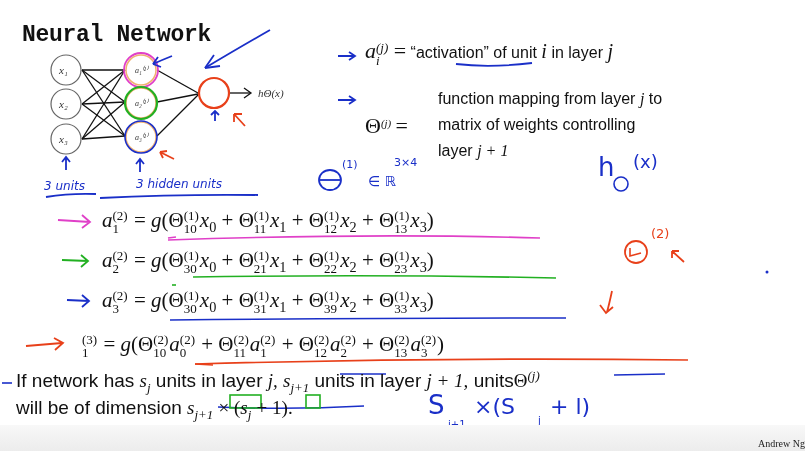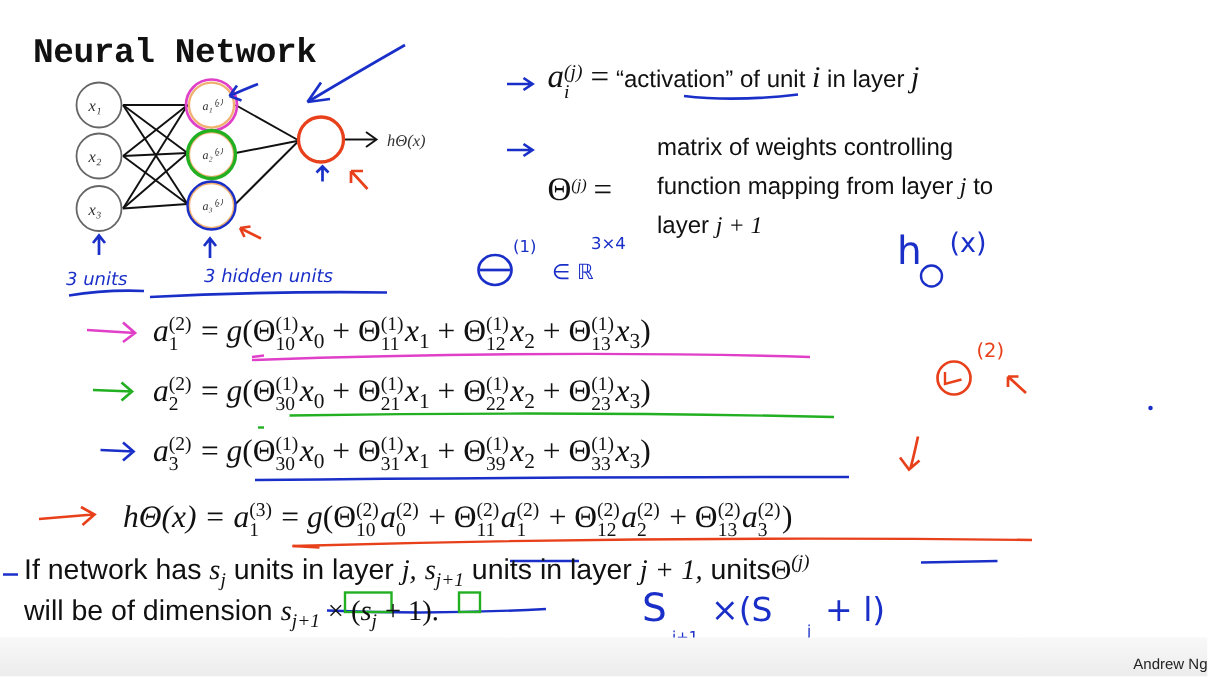--- a/index.html
+++ b/index.html
@@ -7,21 +7,21 @@
   body { position: relative; font-family: "Liberation Sans", sans-serif; color: #111; }
   .abs { position: absolute; }
   .title { left: 22px; top: 22px; font-size: 23px; font-weight: bold; font-family: Liberation Mono, monospace; letter-spacing: -0.3px; }
   .math { font-family: "Liberation Serif", "DejaVu Serif", serif; }
   .it { font-style: italic; }
   .txt { font-family: "Liberation Sans", sans-serif; font-size: 16px; }
   sup, sub { font-size: 0.68em; line-height: 0; }
   .eq { font-family: "Liberation Serif", serif; font-size: 21px; white-space: nowrap; }
   .ss { display: inline-flex; flex-direction: column; vertical-align: middle; font-size: 13px; line-height: 13px; margin-right: 1px; }
   .bottom-bar { left: 0; top: 425px; width: 805px; height: 26px; background: linear-gradient(#f8f8f8, #ececec); }
-  .credit { right: 0; top: 438px; font-size: 10px; color: #222; font-family: Liberation Sans, sans-serif; }
+  .credit { right: 0; top: 438px; font-size: 10px; color: #222; font-family: Liberation Serif, serif; }
   svg { position: absolute; left: 0; top: 0; overflow: visible; }
 </style>
 </head>
 <body>
 
 <div class="abs title">Neural Network</div>
 
 <svg width="805" height="451">
 
   <g stroke="#111" stroke-width="1.3">
@@ -166,22 +166,22 @@
   <span class="math it" style="font-size:20px;">i</span>
   <span class="txt">in layer</span>
   <span class="math it" style="font-size:20px;">j</span>
 </div>
 
 <div class="abs" style="left:365px; top:84px;margin-top:29px;">
   <span class="math" style="font-size:22px;">Θ</span><sup class="math it">(j)</sup>
   <span class="math" style="font-size:22px;">=</span>
 </div>
 <div class="abs txt" style="left:438px; top:86px; line-height:26px;">
+  <div><span>function mapping from layer</span> <span class="math it">j</span> <span>to</span></div>
   <div>matrix of weights controlling</div>
-  <div><span>function mapping from layer</span> <span class="math it">j</span> <span>to</span></div>
   <div><span>layer</span> <span class="math it">j + 1</span></div>
 </div>
 
 <div class="abs eq" style="left:102px; top:208px;">
   <span class="it">a</span><span class="ss">
       <span>(2)</span>
       <span>1</span>
     </span>
   <span>=</span> <span class="it">g</span>(<span>Θ</span><span class="ss">
       <span>(1)</span>
@@ -239,21 +239,21 @@
       <span>(1)</span>
       <span>39</span>
     </span><span class="it">x</span><sub>2</sub>
   + Θ<span class="ss">
       <span>(1)</span>
       <span>33</span>
     </span><span class="it">x</span><sub>3</sub>)
 </div>
 
 <div class="abs eq" style="left:82px; top:332px;">
-  <span class="it">hΘ(x) = a</span><span class="ss">
+  <span class="ss">
       <span>(3)</span>
       <span>1</span>
     </span>
   = <span class="it">g</span>(Θ<span class="ss">
       <span>(2)</span>
       <span>10</span>
     </span><span class="it">a</span><span class="ss">
       <span>(2)</span>
       <span>0</span>
     </span>

